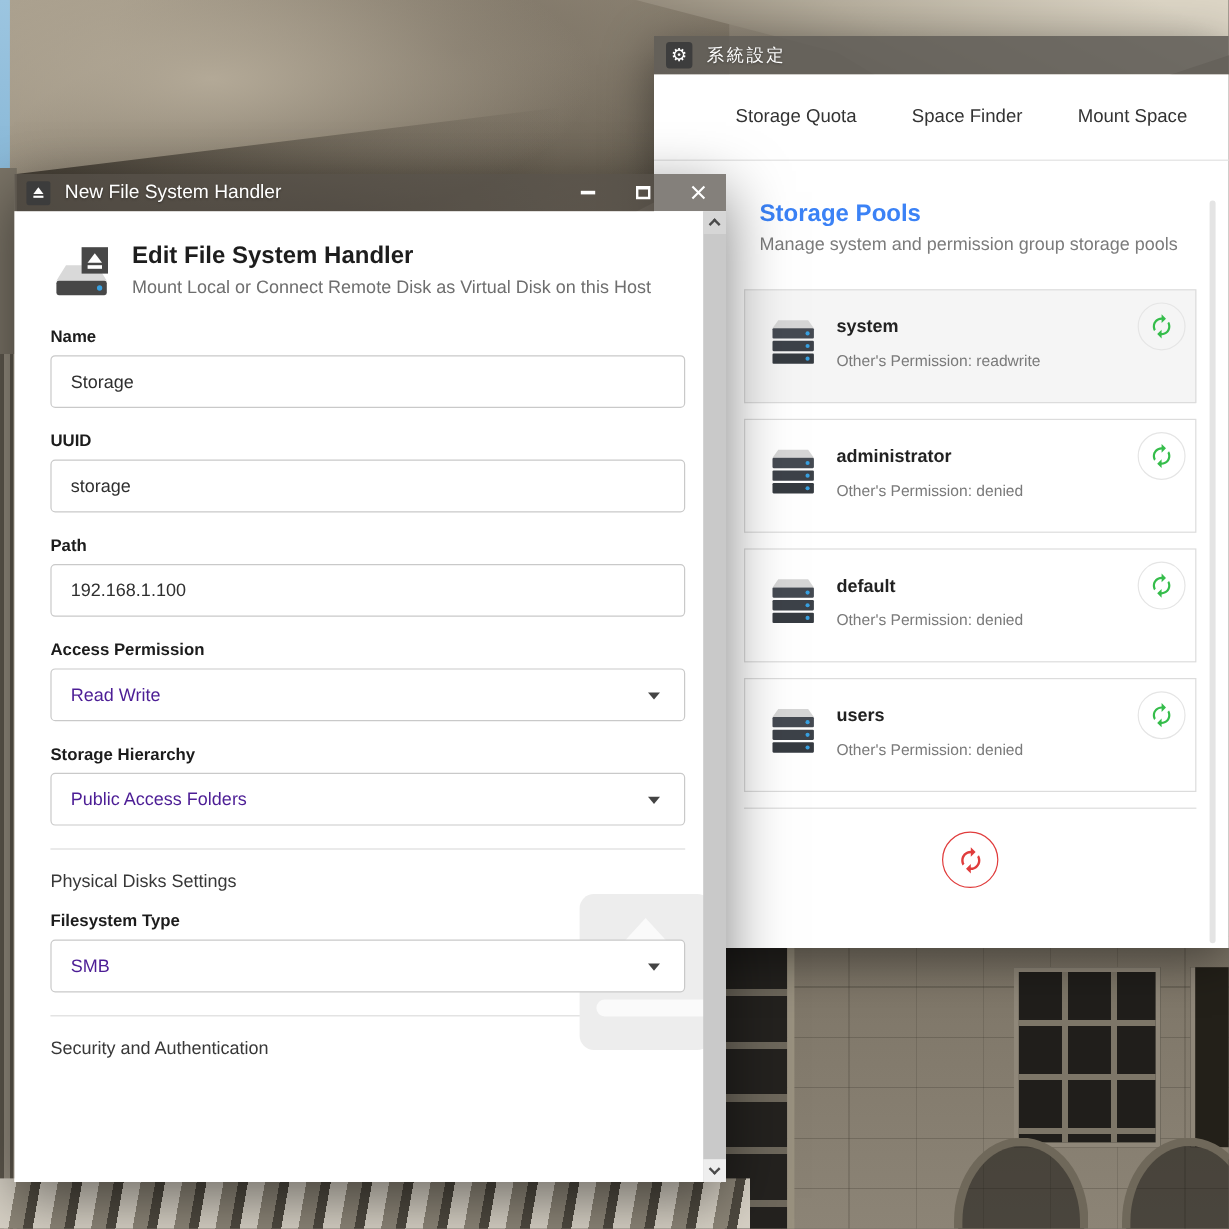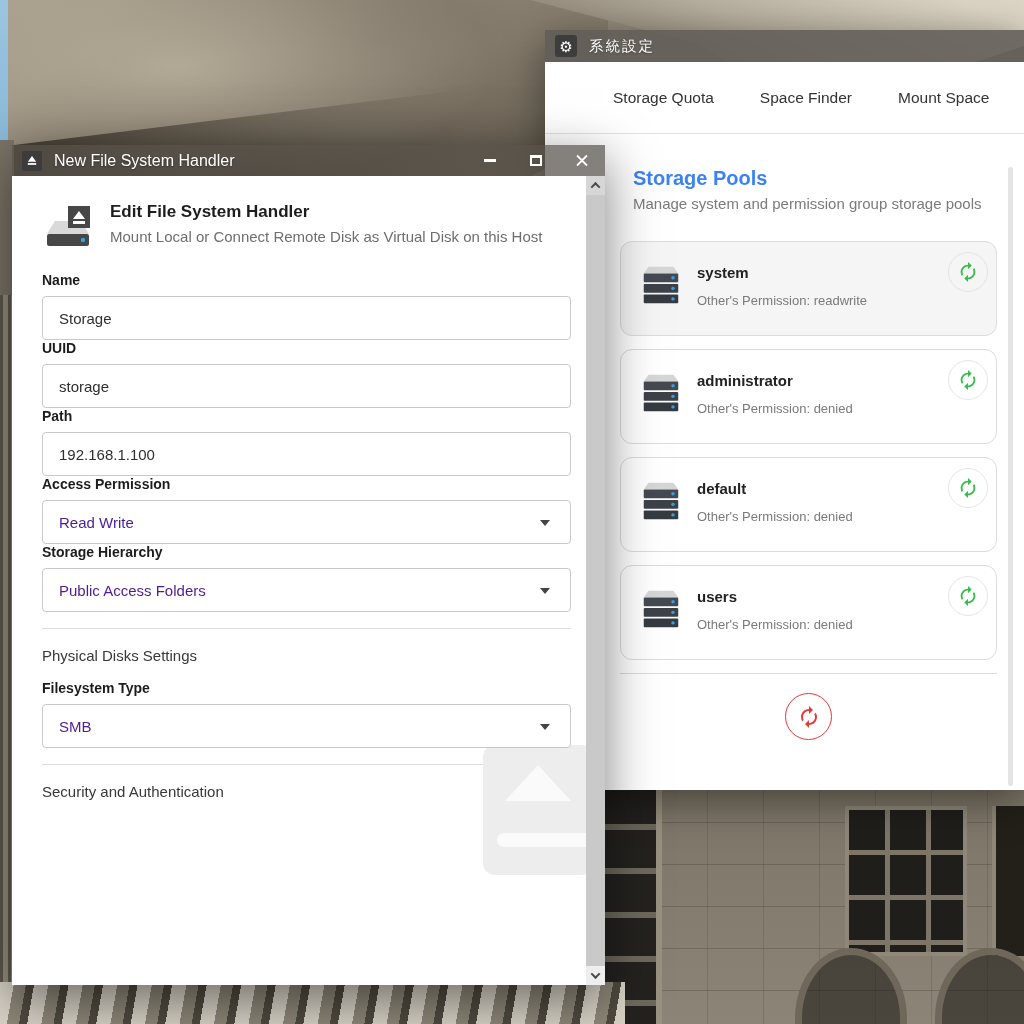--- a/index.html
+++ b/index.html
@@ -67,21 +67,21 @@
     padding-left:22px; }
   .burger { width:22px; cursor:pointer; }
   .burger .bar { height:3px; background:#333; margin-bottom:4px; border-radius:1px; }
   .burger .bar:last-child { margin-bottom:0; }
   .tabs { display:flex; margin-left:46px; }
   .tab { font-size:15.5px; color:#333; margin-right:46px; white-space:nowrap; cursor:pointer; }
   .ws-content { padding:33px 0 0 75px; }
   .ws-page-title { font-size:20px; font-weight:bold; color:#3b82f6; margin:0 0 5px 13px; }
   .ws-page-sub { font-size:15px; color:#7b7b7b; margin:0 0 29px 13px; }
   .pools { width:377px; }
-  .pool-card { position:relative; height:95px; border:1px solid #dcdcdc; border-radius:12px;
+  .pool-card { position:relative; height:95px; border:1px solid #dcdcdc; border-radius:0;
     margin-bottom:13px; background:#fff; display:flex; padding:20px 0 0 17px; cursor:pointer; }
   .pool-card.selected { background:#f5f5f5; }
   .pool-text { margin-left:13px; }
   .pool-name { font-size:15px; font-weight:bold; color:#222; margin-top:2px; }
   .pool-perm { font-size:13px; color:#7a7a7a; margin-top:12px; }
   .pool-refresh { position:absolute; right:8px; top:10px; width:40px; height:40px;
     border:1px solid #e5e5e5; border-radius:50%; background:transparent; display:flex;
     align-items:center; justify-content:center; cursor:pointer; }
   .ws-divider { width:377px; height:1px; background:#dcdcdc; margin-top:12px; }
   .big-refresh { width:47px; height:47px; border:1.5px solid #e03c3c; border-radius:50%;
@@ -108,23 +108,23 @@
   .wd-scrollbar { position:absolute; top:0; right:0; bottom:0; width:19px; background:#c9c9c9; z-index:5; }
   .sb-btn { position:absolute; left:0; width:19px; height:19px; background:#d6d6d6; display:flex;
     align-items:center; justify-content:center; cursor:pointer; }
   .sb-top { top:0; } .sb-bottom { bottom:0; background:#eee; }
   .chev { width:7px; height:7px; border-right:2px solid #4a4a4a; border-bottom:2px solid #4a4a4a; }
   .chev-up { transform:rotate(-135deg) translate(-1px,-1px); }
   .chev-down { transform:rotate(45deg) translate(-1px,-1px); }
   .wd-content { position:absolute; top:0; left:0; right:19px; bottom:0; padding:24px 15px 0 30px; }
   .wd-header { display:flex; margin-bottom:20px; position:relative; z-index:2; }
   .wd-header-text { margin-left:16px; }
-  .wd-h1 { font-size:17px; font-weight:bold; color:#1d1d1d; margin-top:2px; }
+  .wd-h1 { font-size:20px; font-weight:bold; color:#1d1d1d; margin-top:2px; }
   .wd-h2 { font-size:15px; color:#6e6e6e; margin-top:6px; }
-  .field { position:relative; z-index:2; }
+  .field { position:relative; z-index:2; margin-bottom:19px; }
   .field label { display:block; font-size:14px; font-weight:bold; color:#1c1c1c; margin-bottom:8px; }
   .field input { width:100%; height:44px; border:1px solid #c9c9c9; border-radius:4px;
     padding:0 16px; font-size:15px; color:#2f2f2f; background:#fff;
     font-family:"Liberation Sans", sans-serif; outline:none; }
   .select { position:relative; width:100%; height:44px; border:1px solid #c9c9c9; border-radius:4px;
     background:#fff; display:flex; align-items:center; padding:0 16px; font-size:15px;
     color:#4c1d95; cursor:pointer; }
   .caret { position:absolute; right:20px; top:19px; width:0; height:0;
     border-left:5px solid transparent; border-right:5px solid transparent; border-top:6px solid #444; }
   .wd-divider { height:1px; background:#ddd; margin:16px 0 18px 0; position:relative; z-index:0; }

